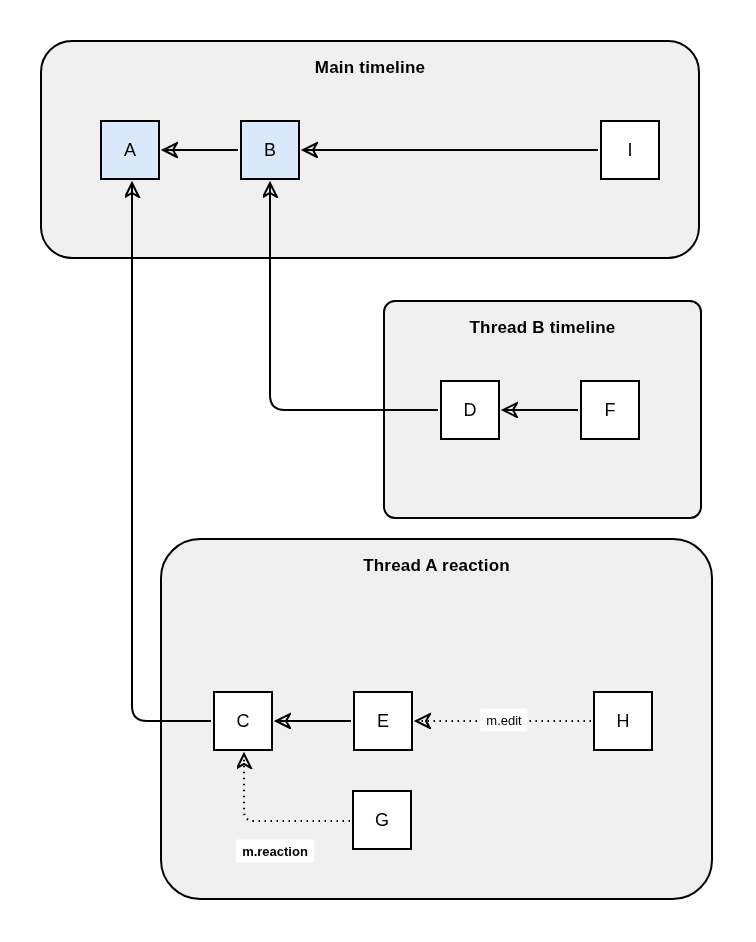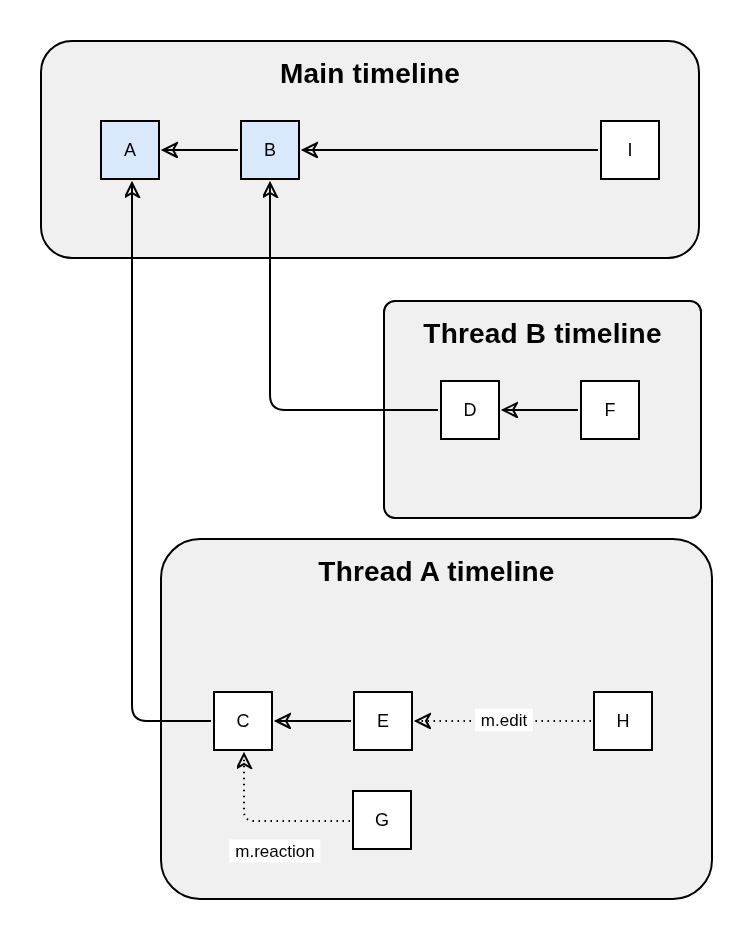--- a/index.html
+++ b/index.html
@@ -8,21 +8,21 @@
 
   .tl-container {
     position:absolute;
     background:var(--container-fill, #f0f0f0);
     border:2px solid var(--stroke, #000);
     box-sizing:border-box;
   }
   .tl-title {
     text-align:center;
     font-weight:bold;
-    font-size:28px;
+    font-size:17px;
     margin-top:16px;
     color:#000;
     letter-spacing:0.2px;
   }
 
   .node {
     position:absolute;
     width:60px; height:60px;
     box-sizing:border-box;
     border:2px solid var(--stroke, #000);
@@ -41,41 +41,41 @@
     stroke:var(--stroke, #000);
     stroke-width:2;
     fill:none;
   }
   svg.edges path.dotted { stroke-dasharray:1.5 4.5; }
 
   .edge-label {
     position:absolute;
     transform:translate(-50%, -50%);
     background:var(--label-bg, #fff);
-    font-size:17px;
+    font-size:13px;
     line-height:21px;
     padding:1px 6px;
     white-space:nowrap;
   }
 </style>
 </head>
 <body>
 
 <div class="stage">
 
   <div class="tl-container" style="left:40px; top:40px; width:660px; height:219px; border-radius:32px;">
     <div class="tl-title">Main timeline</div>
   </div>
 
   <div class="tl-container" style="left:383px; top:300px; width:319px; height:219px; border-radius:12px;">
     <div class="tl-title">Thread B timeline</div>
   </div>
 
   <div class="tl-container" style="left:160px; top:538px; width:553px; height:362px; border-radius:40px;">
-    <div class="tl-title">Thread A timeline</div>
+    <div class="tl-title">Thread A reaction</div>
   </div>
 
   <div class="node blue" style="left:100px; top:120px;">
     <span>A</span>
   </div>
   <div class="node blue" style="left:240px; top:120px;">
     <span>B</span>
   </div>
   <div class="node" style="left:600px; top:120px;">
     <span>I</span>
@@ -111,15 +111,15 @@
     <path d="M598,150 L304,150" marker-end="url(#arrow)"></path>
     <path d="M438,410 L285,410 Q270,410 270,395 L270,184" marker-end="url(#arrow)"></path>
     <path d="M578,410 L504,410" marker-end="url(#arrow)"></path>
     <path d="M211,721 L147,721 Q132,721 132,706 L132,184" marker-end="url(#arrow)"></path>
     <path d="M351,721 L277,721" marker-end="url(#arrow)"></path>
     <path class="dotted" d="M591,721 L417,721" marker-end="url(#arrow)"></path>
     <path class="dotted" d="M350,821 L254,821 Q244,821 244,811 L244,755" marker-end="url(#arrow)"></path>
   </svg>
 
   <div class="edge-label" style="left:504px; top:720px;">m.edit</div>
-  <div class="edge-label" style="left:275px; top:851px;">m.reaction</div>
+  <div class="edge-label" style="left:275px; top:851px;font-weight:bold;">m.reaction</div>
 
 </div>
 
 </body></html>

